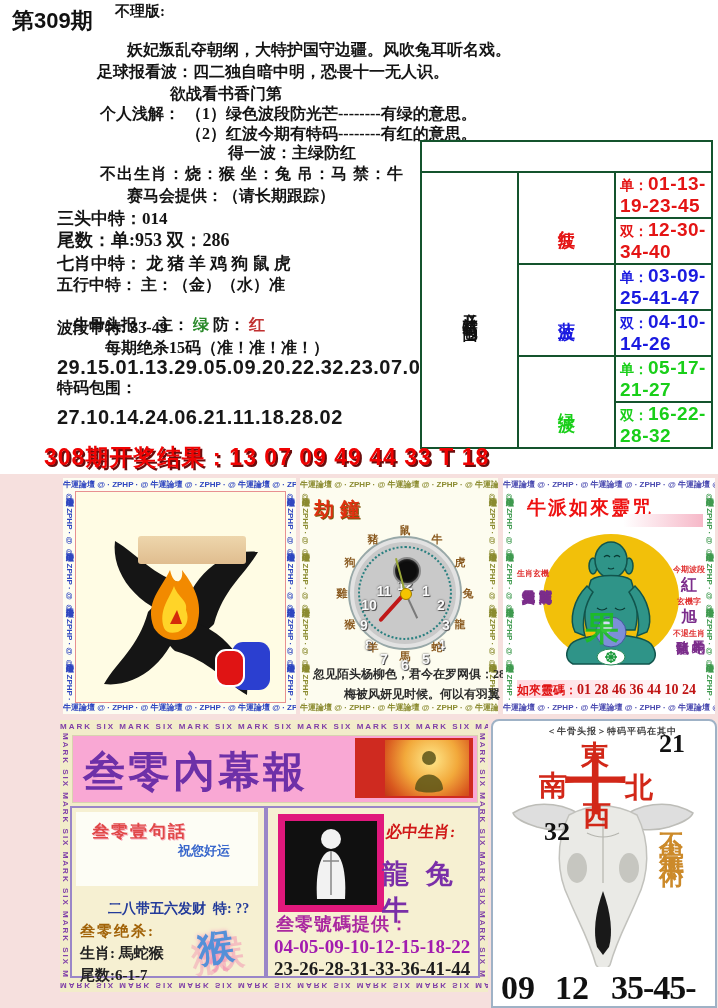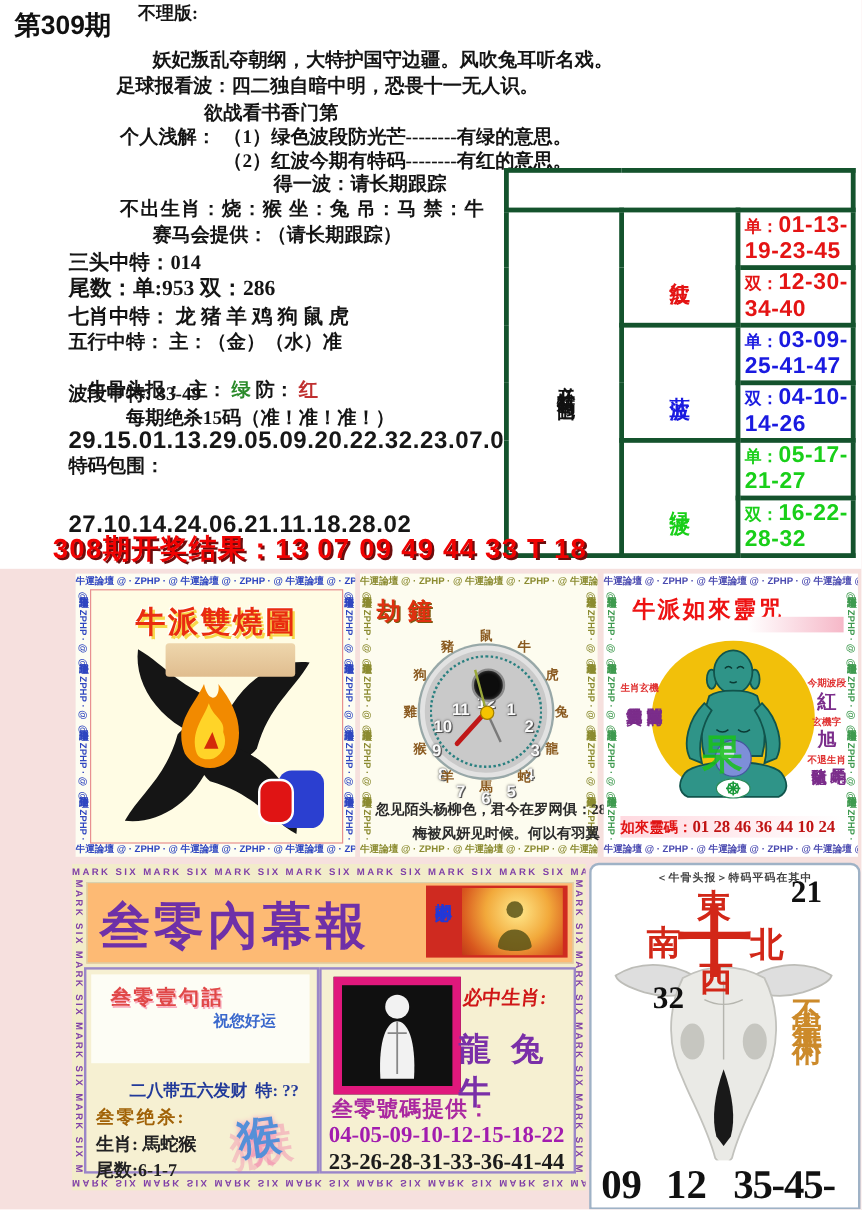--- a/index.html
+++ b/index.html
@@ -3,21 +3,21 @@
 <meta charset="utf-8">
 <style>
   html,body{margin:0;padding:0;}
   #page{position:relative;width:718px;height:1008px;background:#ffffff;overflow:hidden;
         font-family:"Liberation Serif","DejaVu Serif",serif;color:#111;}
   .abs{position:absolute;}
   .tline{font-size:16px;font-weight:bold;white-space:pre;color:#141414;}
   .sansnum{font-family:"Liberation Sans","DejaVu Sans",sans-serif;font-weight:bold;font-size:20px;color:#171717;letter-spacing:.5px;}
   
   table.wave{border-collapse:collapse;table-layout:fixed;background:#fff;}
-  table.wave td{border:4px solid #14532d;padding:0;vertical-align:middle;}
+  table.wave td{border:2px solid #14532d;padding:0;vertical-align:middle;}
   .vtext{writing-mode:vertical-rl;text-orientation:upright;}
   .wave-side{font-size:15px;font-weight:bold;letter-spacing:3px;text-align:center;}
   .wave-name{font-size:17px;font-weight:bold;text-align:center;letter-spacing:2px;}
   .wave-lab{font-size:14px;font-weight:bold;}
   .wave-num{font-family:"Liberation Sans","DejaVu Sans",sans-serif;font-size:19px;font-weight:bold;letter-spacing:.5px;}
   .c-red{color:#e41414;} .c-blue{color:#1a1ae0;} .c-green{color:#19cf19;}
   
   .result{font-family:"Liberation Sans","DejaVu Sans",sans-serif;font-size:23px;font-weight:900;color:#f00202;
           text-shadow:2px 2px 0 #6b0d0d;letter-spacing:1px;white-space:pre;}
   
@@ -42,35 +42,35 @@
   <div class="abs pinkband" style="left:0;top:474px;width:718px;height:534px;"></div>
 
   <div class="abs" style="left:12px;top:6px;font-family:'Liberation Sans','DejaVu Sans',sans-serif;font-size:22px;font-weight:bold;">第309期</div>
   <div class="abs tline" style="left:115px;top:2px;font-size:15px;">不理版:</div>
   <div class="abs tline" style="left:127px;top:40px;">妖妃叛乱夺朝纲，大特护国守边疆。风吹兔耳听名戏。</div>
   <div class="abs tline" style="left:97px;top:62px;">足球报看波：四二独自暗中明，恐畏十一无人识。</div>
   <div class="abs tline" style="left:170px;top:84px;">欲战看书香门第</div>
   <div class="abs tline" style="left:100px;top:104px;">个人浅解：</div>
   <div class="abs tline" style="left:186px;top:104px;">（1）绿色波段防光芒--------有绿的意思。</div>
   <div class="abs tline" style="left:186px;top:124px;">（2）红波今期有特码--------有红的意思。</div>
-  <div class="abs tline" style="left:228px;top:143px;">得一波：请长期跟踪</div>
+  <div class="abs tline" style="left:228px;top:143px;">得一波：主绿防红</div>
   <div class="abs tline" style="left:100px;top:164px;letter-spacing:1px;font-family:Liberation Serif, serif;">不出生肖：烧：猴 坐：兔 吊：马 禁：牛</div>
   <div class="abs tline" style="left:127px;top:186px;">赛马会提供：（请长期跟踪）</div>
   <div class="abs tline" style="left:57px;top:207px;font-size:17px;">三头中特：014</div>
   <div class="abs tline" style="left:57px;top:228px;font-size:18px;">尾数：单:953 双：286</div>
   <div class="abs tline" style="left:57px;top:252px;font-size:17px;">七肖中特： 龙 猪 羊 鸡 狗 鼠 虎</div>
   <div class="abs tline" style="left:57px;top:275px;">五行中特： 主：（金）（水）准</div>
   <div class="abs tline" style="left:57px;top:297px;">
     <span>牛骨头报： 主： </span><span style="color:#2a8a2a;">绿</span><span> 防： </span><span style="color:#c03030;">红</span>
   </div>
   <div class="abs tline" style="left:57px;top:318px;">波段中特: 33-49</div>
   <div class="abs tline" style="left:105px;top:338px;">每期绝杀15码（准！准！准！）</div>
   <div class="abs sansnum" style="left:57px;top:356px;">29.15.01.13.29.05.09.20.22.32.23.07.04.31.26</div>
   <div class="abs tline" style="left:57px;top:378px;">特码包围：</div>
-  <div class="abs sansnum" style="left:57px;top:426px;">27.10.14.24.06.21.11.18.28.02</div>
+  <div class="abs sansnum" style="left:57px;top:406px;">27.10.14.24.06.21.11.18.28.02</div>
 
   <table class="wave abs" style="left:420px;top:140px;width:293px;">
     <tbody>
         <tr>
           <td colspan="3" style="height:29px;"></td>
         </tr>
     <tr>
       <td rowspan="6" class="vtext wave-side" style="width:40px;">必开特码包围</td>
       <td rowspan="2" class="vtext wave-name c-red" style="width:46px;">红波</td>
       <td style="height:27px;padding-left:4px;"><span class="wave-lab c-red">单：</span><span class="wave-num c-red">01-13-19-23-45</span></td>
@@ -96,21 +96,20 @@
     </table>
 
   <div class="abs result" style="left:44px;top:442px;">308期开奖结果：13 07 09 49 44 33 T 18</div>
 
   <div class="panel" style="left:63px;top:478px;width:233px;height:236px;background:#fdfdf2;color:#2f46c0;">
     <div class="bstrip" style="left:0;top:0;width:233px;height:13px;">牛運論壇 @ · ZPHP · @ 牛運論壇 @ · ZPHP · @ 牛運論壇 @ · ZPHP · @ 牛運論壇 @ · ZPHP · @ 牛運論壇 @ · ZPHP · @ 牛運論壇 @ · ZPHP · @</div>
     <div class="bstrip" style="left:0;top:223px;width:233px;height:13px;">牛運論壇 @ · ZPHP · @ 牛運論壇 @ · ZPHP · @ 牛運論壇 @ · ZPHP · @ 牛運論壇 @ · ZPHP · @ 牛運論壇 @ · ZPHP · @ 牛運論壇 @ · ZPHP · @</div>
     <div class="bstrip v" style="left:0;top:13px;width:12px;height:210px;">牛運論壇 @ · ZPHP · @ 牛運論壇 @ · ZPHP · @ 牛運論壇 @ · ZPHP · @ 牛運論壇 @ · ZPHP · @ 牛運論壇 @ · ZPHP · @ 牛運論壇 @ · ZPHP · @</div>
     <div class="bstrip v" style="left:221px;top:13px;width:12px;height:210px;">牛運論壇 @ · ZPHP · @ 牛運論壇 @ · ZPHP · @ 牛運論壇 @ · ZPHP · @ 牛運論壇 @ · ZPHP · @ 牛運論壇 @ · ZPHP · @ 牛運論壇 @ · ZPHP · @</div>
     <div class="abs" style="left:12px;top:13px;width:209px;height:210px;background:#fffce4;border:1px solid #e89090;">
-      <div class="abs" style="left:0;top:10px;width:209px;text-align:center;font-size:25px;font-weight:900;color:#e92c10;text-shadow:2px 2px 0 #f7d84a, -1px -1px 0 #ffffff;letter-spacing:2px;">牛派雙燒圖</div>
       <svg class="abs" style="left:10px;top:42px;" width="190" height="162" viewBox="0 0 190 162">
         <g fill="#151515">
           <circle cx="95" cy="84" r="30"></circle>
           <path d="M95,84 C105,40 140,14 172,18 C158,42 138,54 128,90 C118,102 104,100 95,84 Z"></path>
           <path d="M95,84 C105,40 140,14 172,18 C158,42 138,54 128,90 C118,102 104,100 95,84 Z" transform="rotate(90 95 84)"></path>
           <path d="M95,84 C105,40 140,14 172,18 C158,42 138,54 128,90 C118,102 104,100 95,84 Z" transform="rotate(180 95 84)"></path>
           <path d="M95,84 C105,40 140,14 172,18 C158,42 138,54 128,90 C118,102 104,100 95,84 Z" transform="rotate(270 95 84)"></path>
         </g>
         <path d="M68,94 C58,68 76,54 84,36 C88,54 98,48 96,36 C110,54 118,72 110,94 C100,110 78,110 68,94 Z" fill="#f28a00"></path>
         <path d="M78,94 C72,76 84,64 88,52 C92,64 102,66 100,76 C104,86 100,94 92,98 C84,100 80,98 78,94 Z" fill="#ffd428"></path>
@@ -217,21 +216,21 @@
     <div class="abs" style="left:14px;top:202px;width:186px;height:18px;background:linear-gradient(to right,#ffd9e0,#ffffff);white-space:nowrap;">
       <span style="font-size:12px;font-weight:bold;color:#e01414;">如來靈碼：</span><span style="font-size:14px;font-weight:bold;color:#c01414;">01 28 46 36 44 10 24</span>
     </div>
   </div>
 
   <div class="panel" style="left:60px;top:720px;width:428px;height:272px;background:#f2ecca;color:#8040a8;">
     <div class="bstrip" style="left:0;top:0;width:428px;height:13px;letter-spacing:2px;">MARK SIX   MARK SIX   MARK SIX   MARK SIX   MARK SIX   MARK SIX   MARK SIX   MARK SIX   MARK SIX   MARK SIX   MARK SIX   MARK SIX   MARK SIX   MARK SIX</div>
     <div class="bstrip" style="left:0;top:259px;width:428px;height:13px;letter-spacing:2px;transform:scaleY(-1);">MARK SIX   MARK SIX   MARK SIX   MARK SIX   MARK SIX   MARK SIX   MARK SIX   MARK SIX   MARK SIX   MARK SIX   MARK SIX   MARK SIX   MARK SIX   MARK SIX</div>
     <div class="bstrip v" style="left:0;top:13px;width:11px;height:246px;letter-spacing:2px;">MARK SIX   MARK SIX   MARK SIX   MARK SIX   MARK SIX   MARK SIX   MARK SIX   MARK SIX   MARK SIX   MARK SIX   MARK SIX   MARK SIX   MARK SIX   MARK SIX</div>
     <div class="bstrip v" style="left:417px;top:13px;width:11px;height:246px;letter-spacing:2px;">MARK SIX   MARK SIX   MARK SIX   MARK SIX   MARK SIX   MARK SIX   MARK SIX   MARK SIX   MARK SIX   MARK SIX   MARK SIX   MARK SIX   MARK SIX   MARK SIX</div>
-    <div class="abs" style="left:12px;top:15px;width:404px;height:66px;background:#fdba74;border:1px solid #d8d2b0;">
+    <div class="abs" style="left:12px;top:15px;width:404px;height:66px;background:#f9a8d4;border:1px solid #d8d2b0;text-align:right;">
       <div class="abs" style="left:10px;top:8px;font-family:'Liberation Sans','DejaVu Sans',sans-serif;font-size:42px;font-weight:900;color:#6e30a8;letter-spacing:3px;">叁零內幕報</div>
       <div class="abs" style="right:4px;top:2px;width:118px;height:60px;background:#cf2a20;">
         <span class="abs vtext" style="left:4px;top:4px;height:54px;font-size:14px;font-weight:900;color:#2238d8;">本期必中</span>
         <div class="abs" style="left:30px;top:2px;width:84px;height:56px;background:radial-gradient(circle at 55% 35%, #ffe98c 0%, #f2a93b 45%, #d8571e 80%, #c03818 100%);">
           <svg width="84" height="56" viewBox="0 0 84 56">
             <circle cx="44" cy="18" r="7" fill="#5a5418" opacity=".85"></circle>
             <path d="M30,48 C32,30 56,30 58,48 C60,54 28,54 30,48 Z" fill="#5a5418" opacity=".85"></path>
           </svg>
         </div>
       </div>

